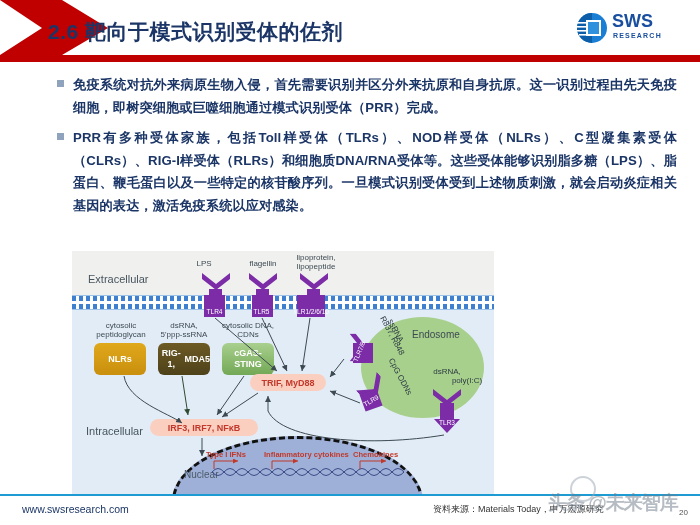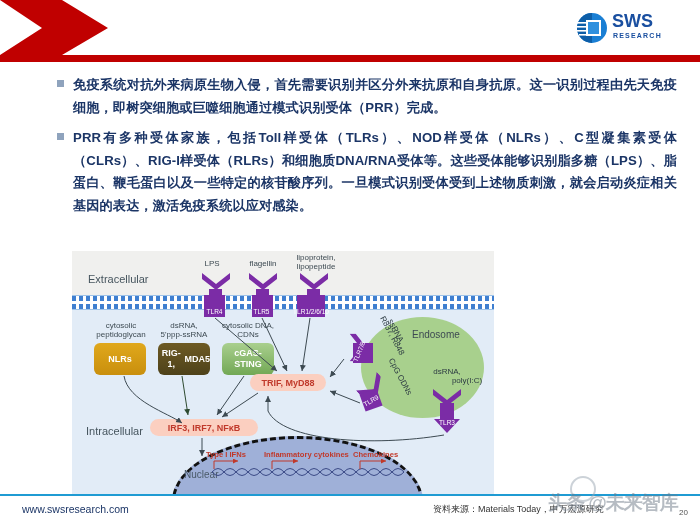--- a/index.html
+++ b/index.html
@@ -121,20 +121,21 @@
   .wm-ring{position:absolute;left:22px;top:-2px;width:22px;height:22px;
     border:2px solid #9aa6b2;border-radius:50%;}
 </style>
 </head>
 <body>
 
 <div class="header">
   <div class="hdr-chevron"></div>
   <div class="hdr-redbar"></div>
   <div class="hdr-whitewedge"></div>
+  <div class="hdr-title">2.6 靶向于模式识别受体的佐剂</div>
 
   <div class="logo">
     <svg class="logo-mark" viewBox="0 0 32 32">
       <circle cx="16" cy="16" r="15" fill="#1a7fd4"></circle>
       <path d="M16 1 A15 15 0 0 0 16 31 Z" fill="#0d5ea8"></path>
       <rect x="10" y="8" width="15" height="16" fill="#ffffff"></rect>
       <rect x="12" y="10" width="11" height="12" fill="#2f90de"></rect>
       <g fill="#ffffff">
         <rect x="1" y="10" width="9" height="1.6"></rect>
         <rect x="1" y="14" width="9" height="1.6"></rect>
@@ -177,21 +178,21 @@
   <div class="nuc-lbl">Nuclear</div>
   <svg class="dna" viewBox="0 0 195 14" preserveAspectRatio="none">
     <path d="M0 7 Q6 0 12 7 T24 7 T36 7 T48 7 T60 7 T72 7 T84 7 T96 7 T108 7 T120 7 T132 7 T144 7 T156 7 T168 7 T180 7 T192 7" fill="none" stroke="#3b4a86" stroke-width="1"></path>
     <path d="M0 7 Q6 14 12 7 T24 7 T36 7 T48 7 T60 7 T72 7 T84 7 T96 7 T108 7 T120 7 T132 7 T144 7 T156 7 T168 7 T180 7 T192 7" fill="none" stroke="#3b4a86" stroke-width="1"></path>
   </svg>
 
   <div class="gene-lbl" style="left:134px;top:199px;">Type I IFNs</div>
   <div class="gene-lbl" style="left:192px;top:199px;">Inflammatory cytokines</div>
   <div class="gene-lbl" style="left:281px;top:199px;">Chemokines</div>
 
-  <div class="lbl" style="left:120px;top:8px;width:40px;">LPS</div>
+  <div class="lbl" style="left:112px;top:8px;width:40px;">LPS</div>
   <div class="lbl" style="left:168px;top:8px;width:46px;">flagellin</div>
   <div class="lbl" style="left:214px;top:2px;width:60px;">lipoprotein,</div>
   <div class="lbl" style="left:214px;top:11px;width:60px;">lipopeptide</div>
 
   <div class="recv">
     <div class="chev" style="left:130px;top:22px;"></div>
     <div class="tlr-stem" style="left:137px;top:38px;height:8px;"></div>
     <div class="tlr-box" style="left:132px;top:44px;"></div>
     <div class="tlr-name" style="left:132px;top:57px;width:21px;">TLR4</div>
   </div>

